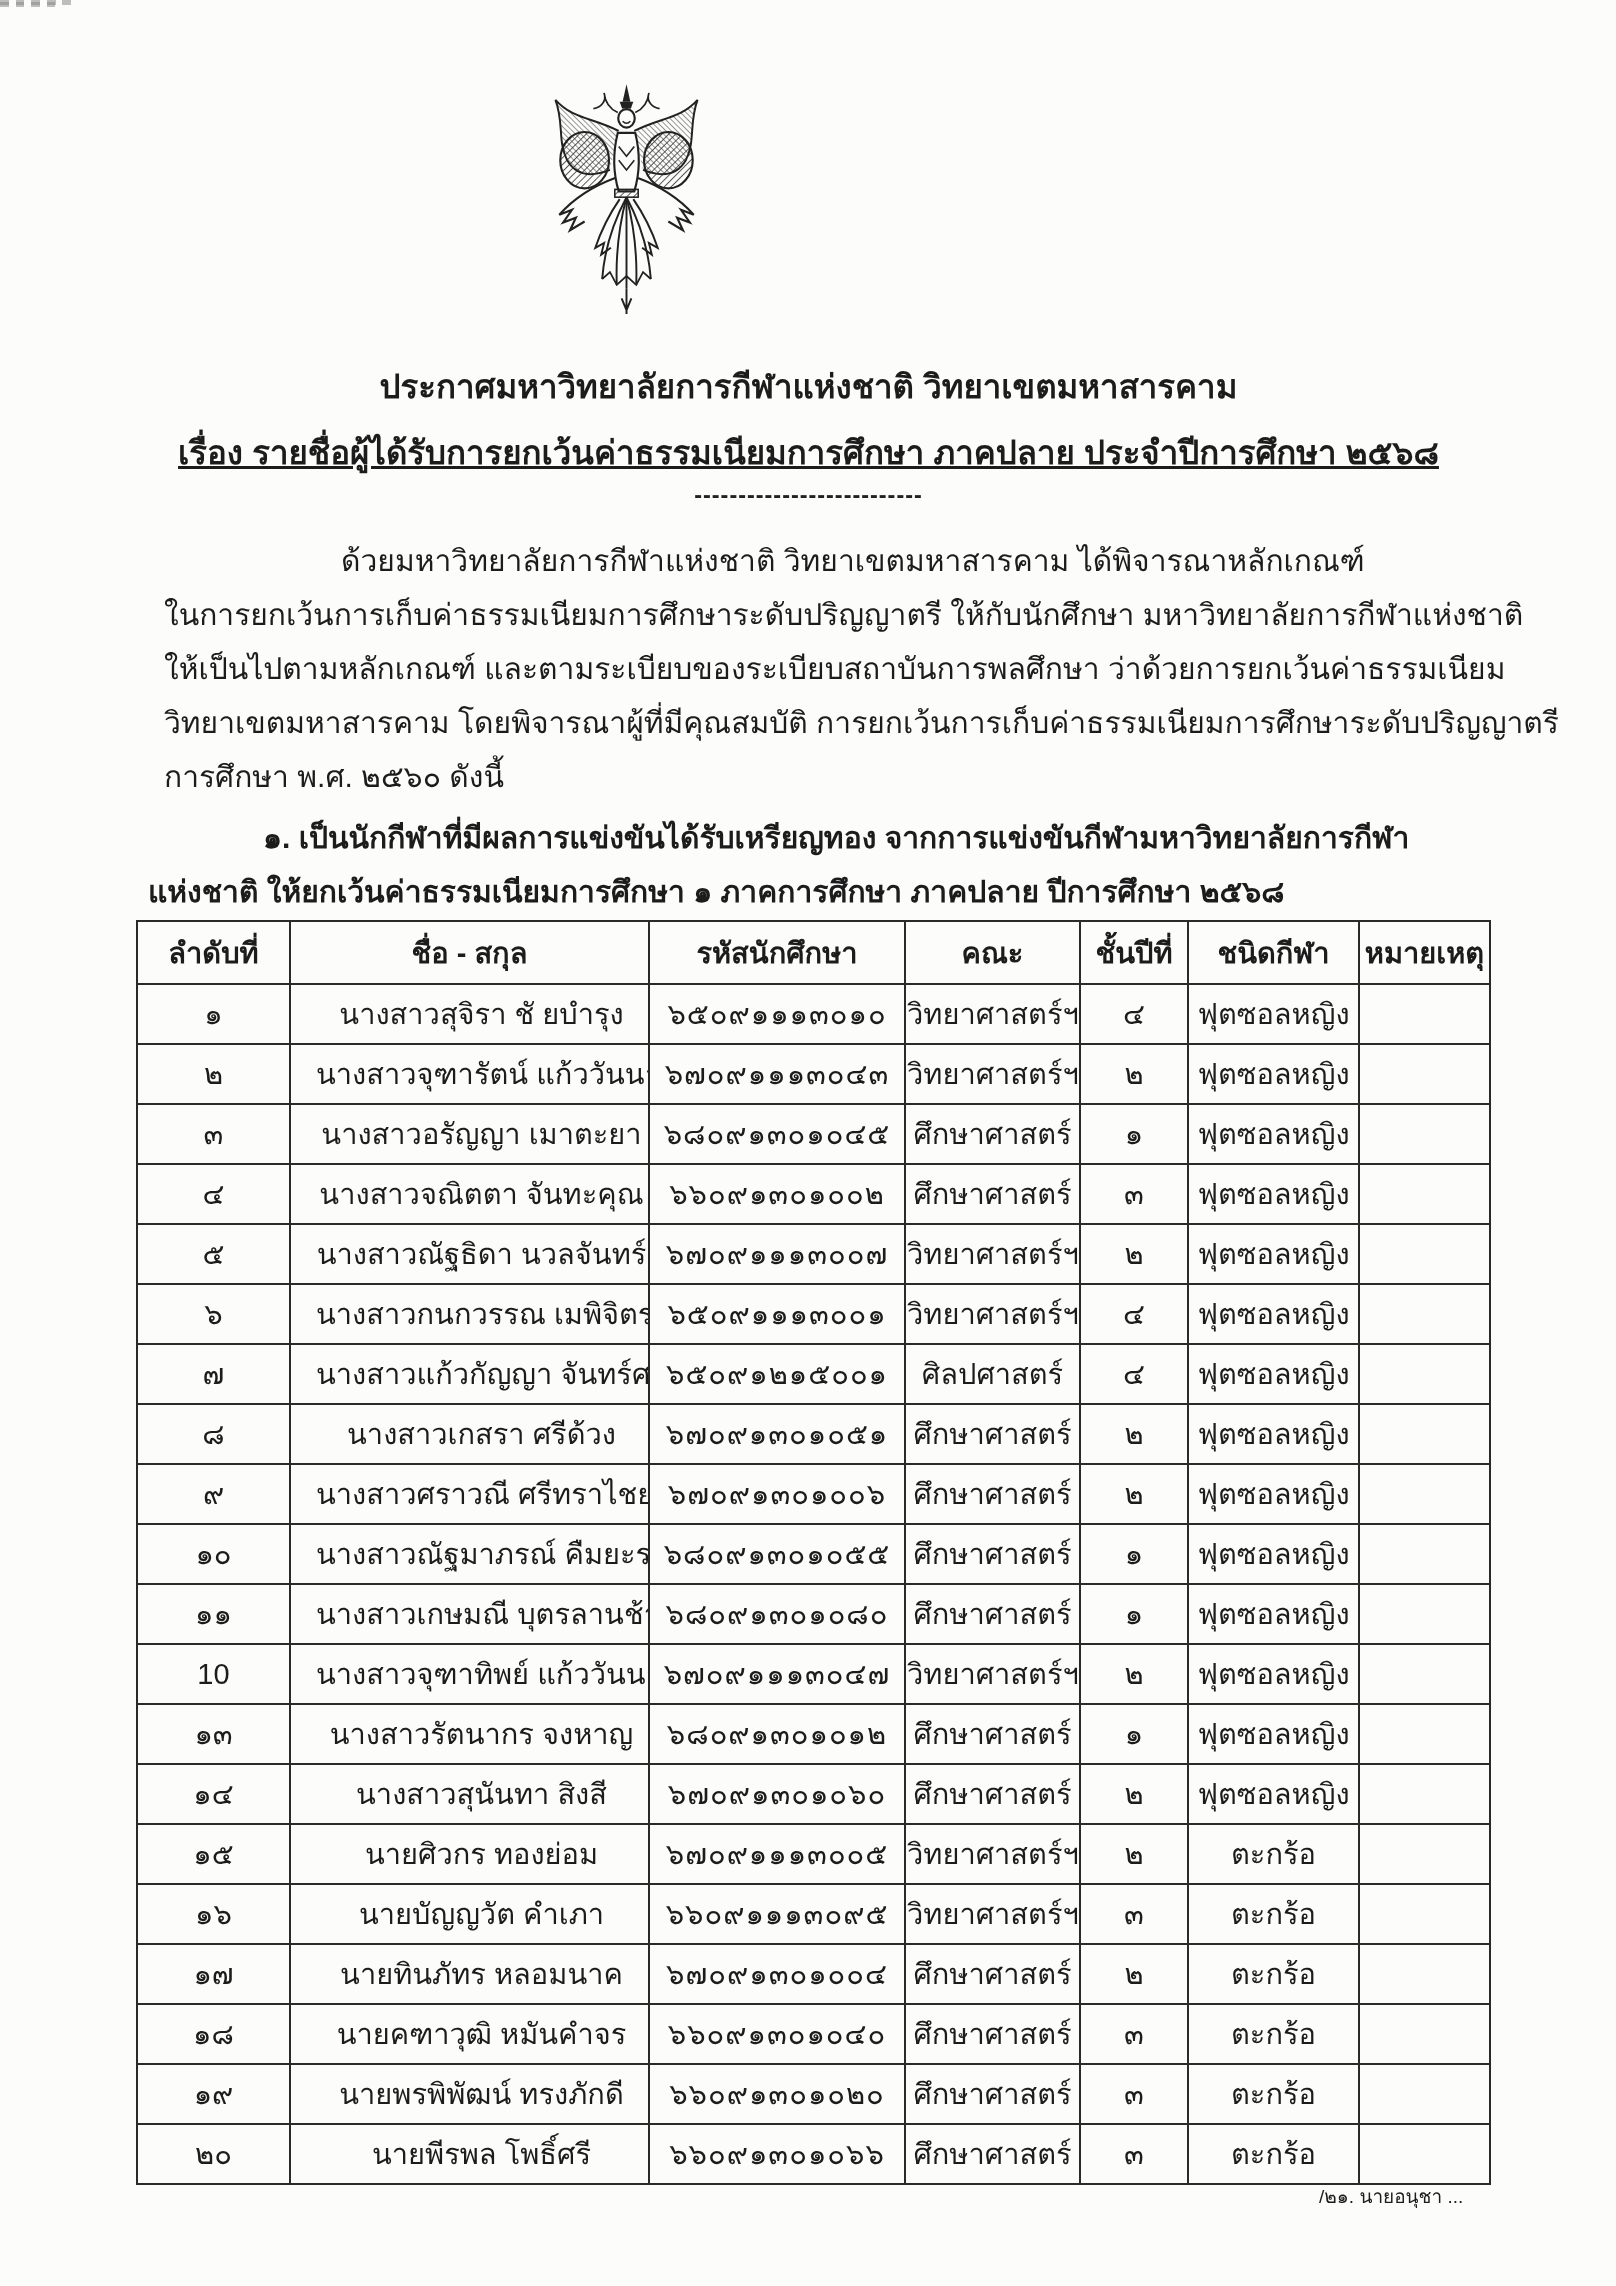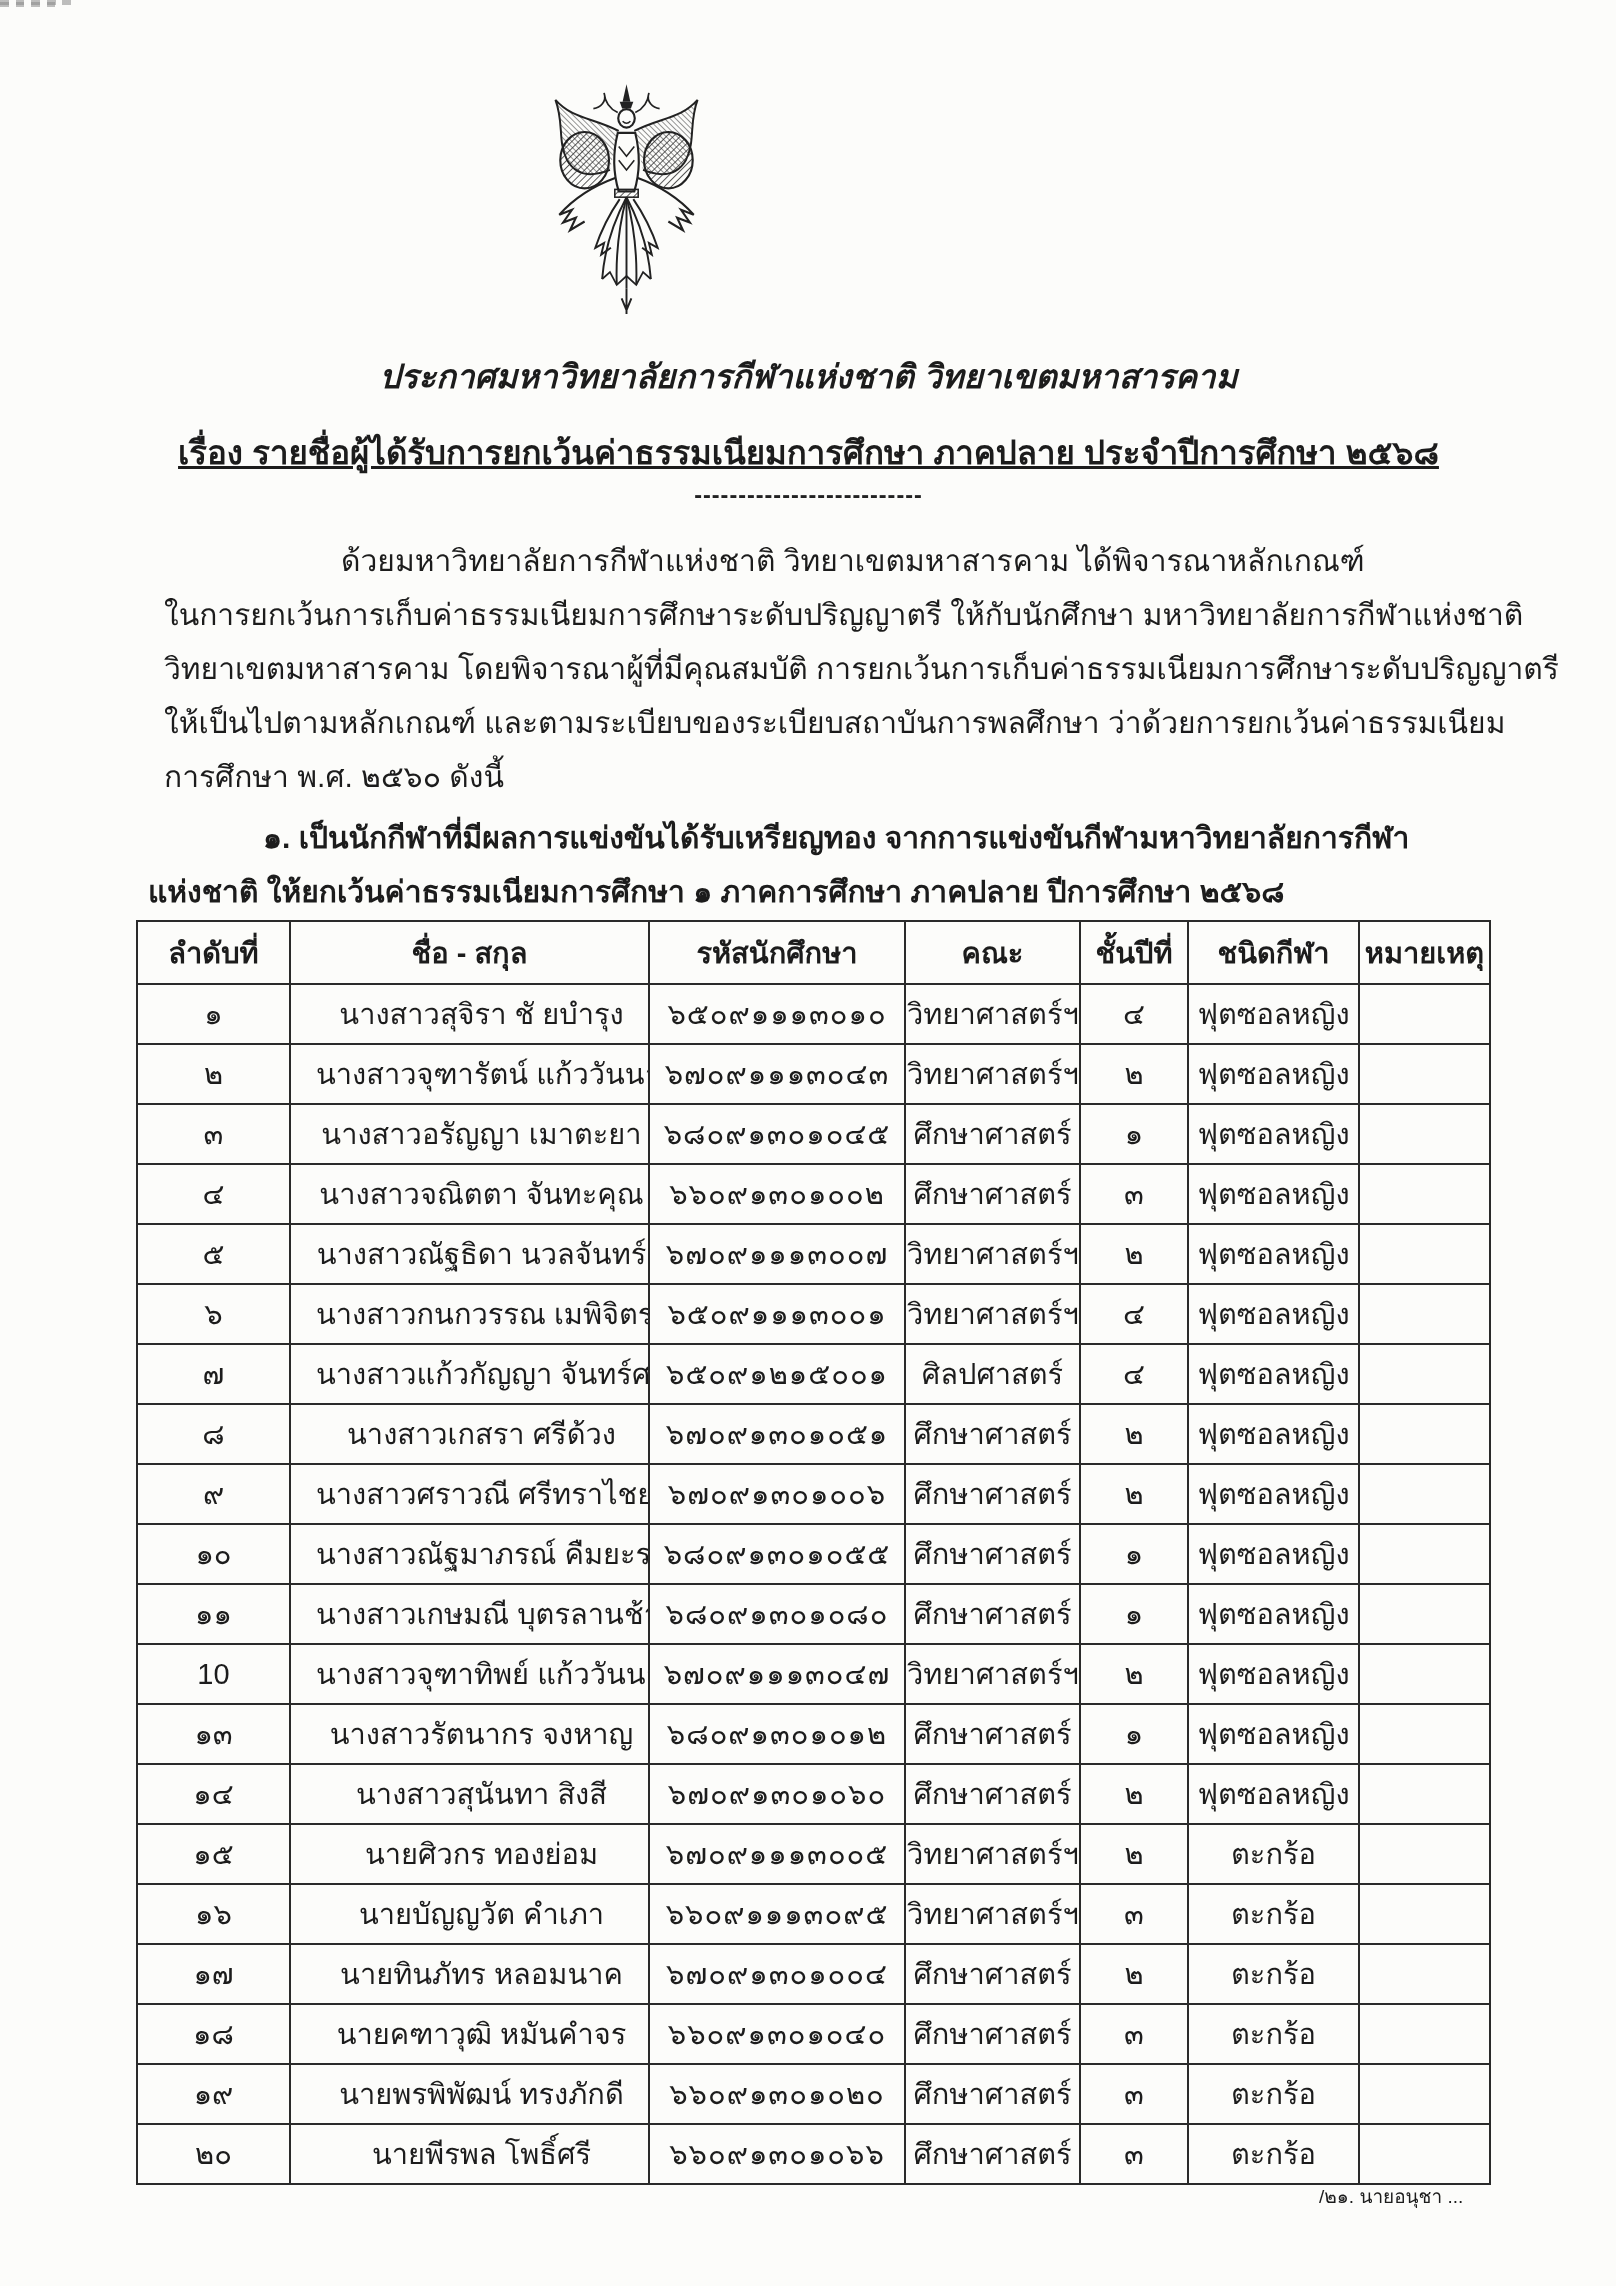--- a/index.html
+++ b/index.html
@@ -15,21 +15,21 @@
   .scan-mark{position:absolute;height:4.9px;opacity:.55;
     background:repeating-linear-gradient(90deg,#8a8a8a 0 8.8px,transparent 8.8px 15.6px);}
   .mark-a{top:0;left:70;width:76px;}
   .mark-b{top:2px;left:186;width:55px;}
   .emblem{position:absolute;top:82px;left:534px;}
   .title-line{
     position:absolute;left:0;width:100%;
     text-align:center;font-weight:bold;font-size:33px;line-height:49px;
     white-space:nowrap;
   }
-  .title-1{top:352px;font-style:italic;}
+  .title-1{top:362px;}
   .title-2{top:428px;text-decoration:underline;}
   .separator{
     position:absolute;top:482px;left:0;width:100%;
     text-align:center;font-size:23.4px;font-weight:bold;letter-spacing:1px;color:#222;
   }
   .para{
     position:absolute;left:148px;top:534px;width:1365px;
     font-size:30px;
   }
   .para .pline{display:block;height:54px;line-height:54px;white-space:nowrap;margin-left:16px;}
@@ -115,22 +115,22 @@
     <path d="M95 212 L95 238 M90 222 L95 234 L100 222" fill="none" stroke="#222" stroke-width="2"></path>
   </svg>
 
   <div class="title-line title-1">ประกาศมหาวิทยาลัยการกีฬาแห่งชาติ วิทยาเขตมหาสารคาม</div>
   <div class="title-line title-2">เรื่อง รายชื่อผู้ได้รับการยกเว้นค่าธรรมเนียมการศึกษา ภาคปลาย ประจำปีการศึกษา ๒๕๖๘</div>
   <div class="separator">--------------------------</div>
 
   <div class="para">
     <span class="pline indent-first">ด้วยมหาวิทยาลัยการกีฬาแห่งชาติ  วิทยาเขตมหาสารคาม  ได้พิจารณาหลักเกณฑ์</span>
     <span class="pline">ในการยกเว้นการเก็บค่าธรรมเนียมการศึกษาระดับปริญญาตรี ให้กับนักศึกษา มหาวิทยาลัยการกีฬาแห่งชาติ</span>
+    <span class="pline">ให้เป็นไปตามหลักเกณฑ์ และตามระเบียบของระเบียบสถาบันการพลศึกษา ว่าด้วยการยกเว้นค่าธรรมเนียม</span>
     <span class="pline">วิทยาเขตมหาสารคาม โดยพิจารณาผู้ที่มีคุณสมบัติ การยกเว้นการเก็บค่าธรรมเนียมการศึกษาระดับปริญญาตรี</span>
-    <span class="pline">ให้เป็นไปตามหลักเกณฑ์ และตามระเบียบของระเบียบสถาบันการพลศึกษา ว่าด้วยการยกเว้นค่าธรรมเนียม</span>
     <span class="pline">การศึกษา พ.ศ. ๒๕๖๐ ดังนี้</span>
   </div>
 
   <div class="item1">
     <span class="pline indent-item">๑. เป็นนักกีฬาที่มีผลการแข่งขันได้รับเหรียญทอง จากการแข่งขันกีฬามหาวิทยาลัยการกีฬา</span>
     <span class="pline">แห่งชาติ ให้ยกเว้นค่าธรรมเนียมการศึกษา ๑ ภาคการศึกษา ภาคปลาย ปีการศึกษา ๒๕๖๘</span>
   </div>
 
   <table class="students">
     <colgroup>

